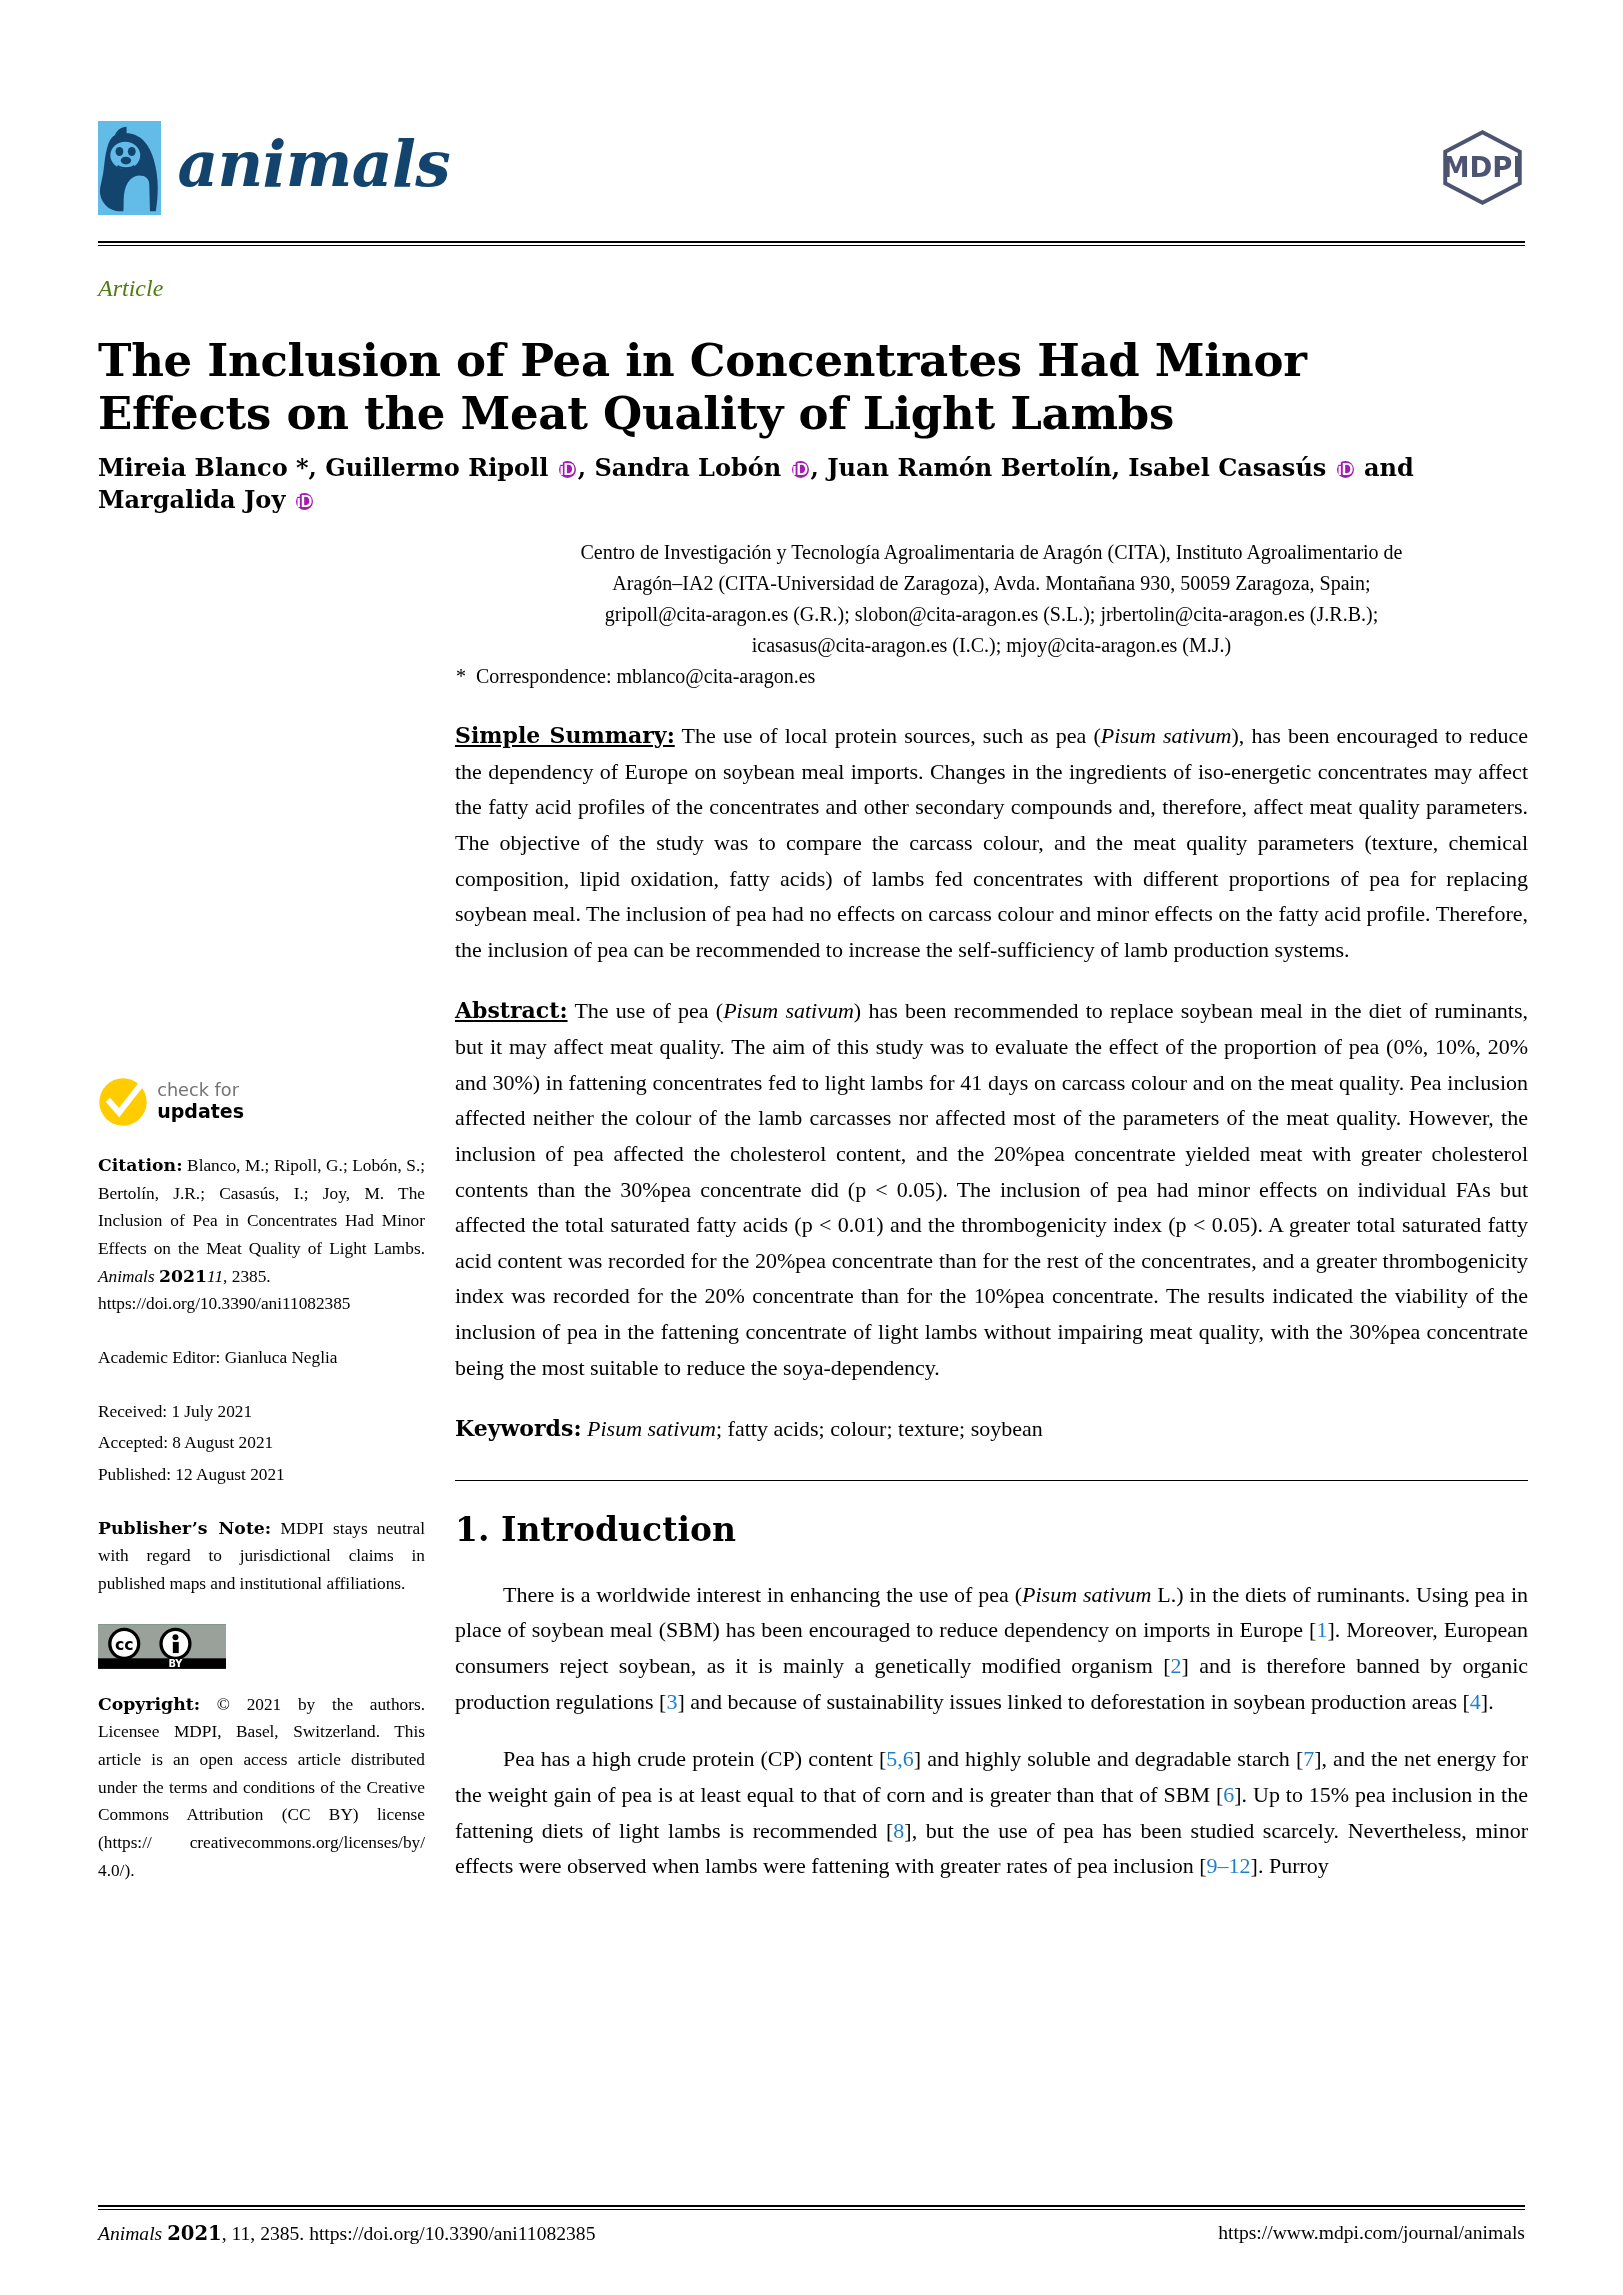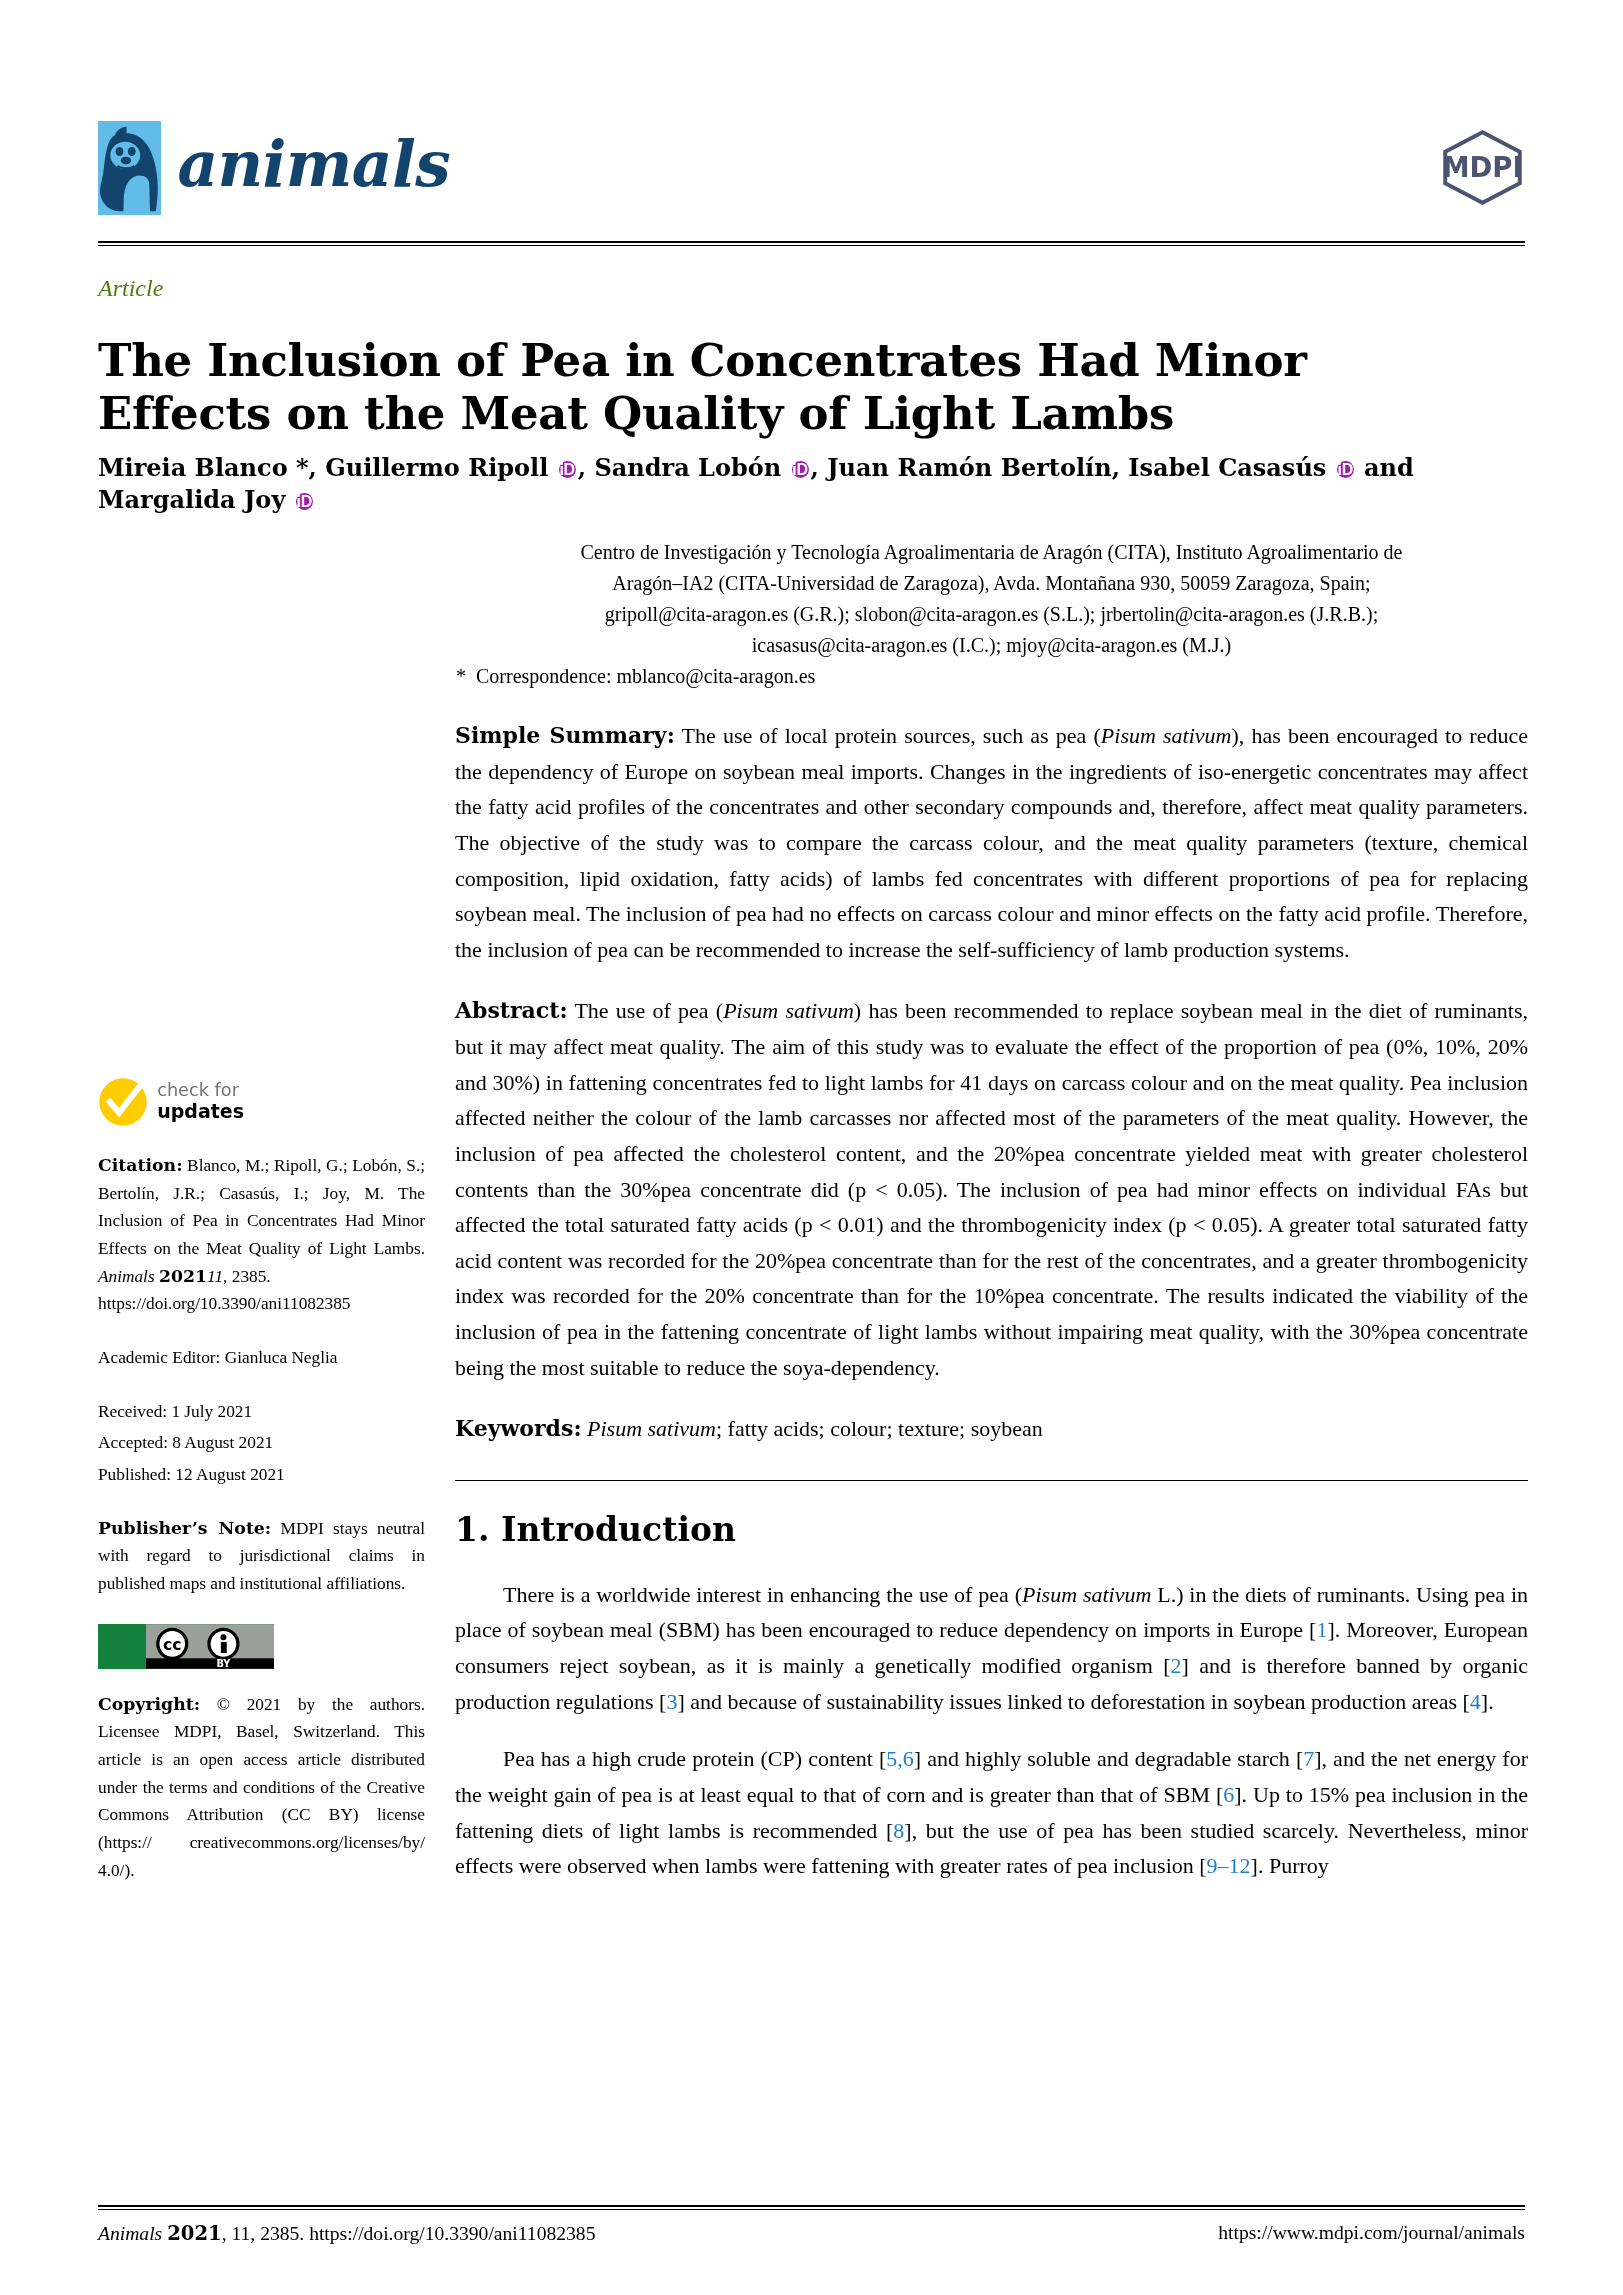--- a/index.html
+++ b/index.html
@@ -69,21 +69,21 @@
   .affil {
     font-size:20px; line-height:1.55; text-align:center;
   }
   .affil .corr-row { display:flex; gap:9.2px; }
   .affil .corr-star { width:11.8px; flex:0 0 11.8px; }
 
   .para {
     font-size:22px; line-height:1.62; text-align:justify;
     margin-top:26px;
   }
-  .para b { font-family:"DejaVu Serif", serif; font-weight:700; }
+  .para b { font-family:"DejaVu Serif", serif; font-weight:700;text-decoration:underline; }
   .para i { font-style:italic; }
   .keywords { margin-top:26px; font-size:22px; line-height:1.6; }
   .keywords b { font-family:"DejaVu Serif", serif; font-weight:700; }
 
   .rule-sec {
     margin-top:34px; border-top:0.7px solid #000; width:100%;
   }
   .sec-head {
     margin-top:29px;
     font-family:"DejaVu Serif", serif; font-weight:700; font-size:33px;
@@ -108,21 +108,21 @@
   .cfu-text .l2 { font-size:19px; font-weight:700; color:#000000; }
 
   .side-block { margin-bottom:26px; text-align:justify; }
   .side-block.nogap { margin-bottom:0; }
   .side-block b { font-family:"DejaVu Serif", serif; font-weight:700; }
   .side-block i { font-style:italic; }
   .side-line { margin-bottom:3.9px; }
 
   .cc-badge {
     width:128px; height:45px; background:#15803d;
-    position:relative; margin:11.8px 0 22px 0; overflow:hidden;padding-left:48px;
+    position:relative; margin:11.8px 0 22px 0; overflow:hidden;
   }
   .cc-badge svg { display:block; }
 
   
   .rule-bot {
     position:absolute; left:98px; top:2205px; width:1427px;
     border-top:2px solid #000; border-bottom:0.7px solid #000; height:2px;
   }
   .footer {
     position:absolute; left:98px; top:2222px; width:1427px;

